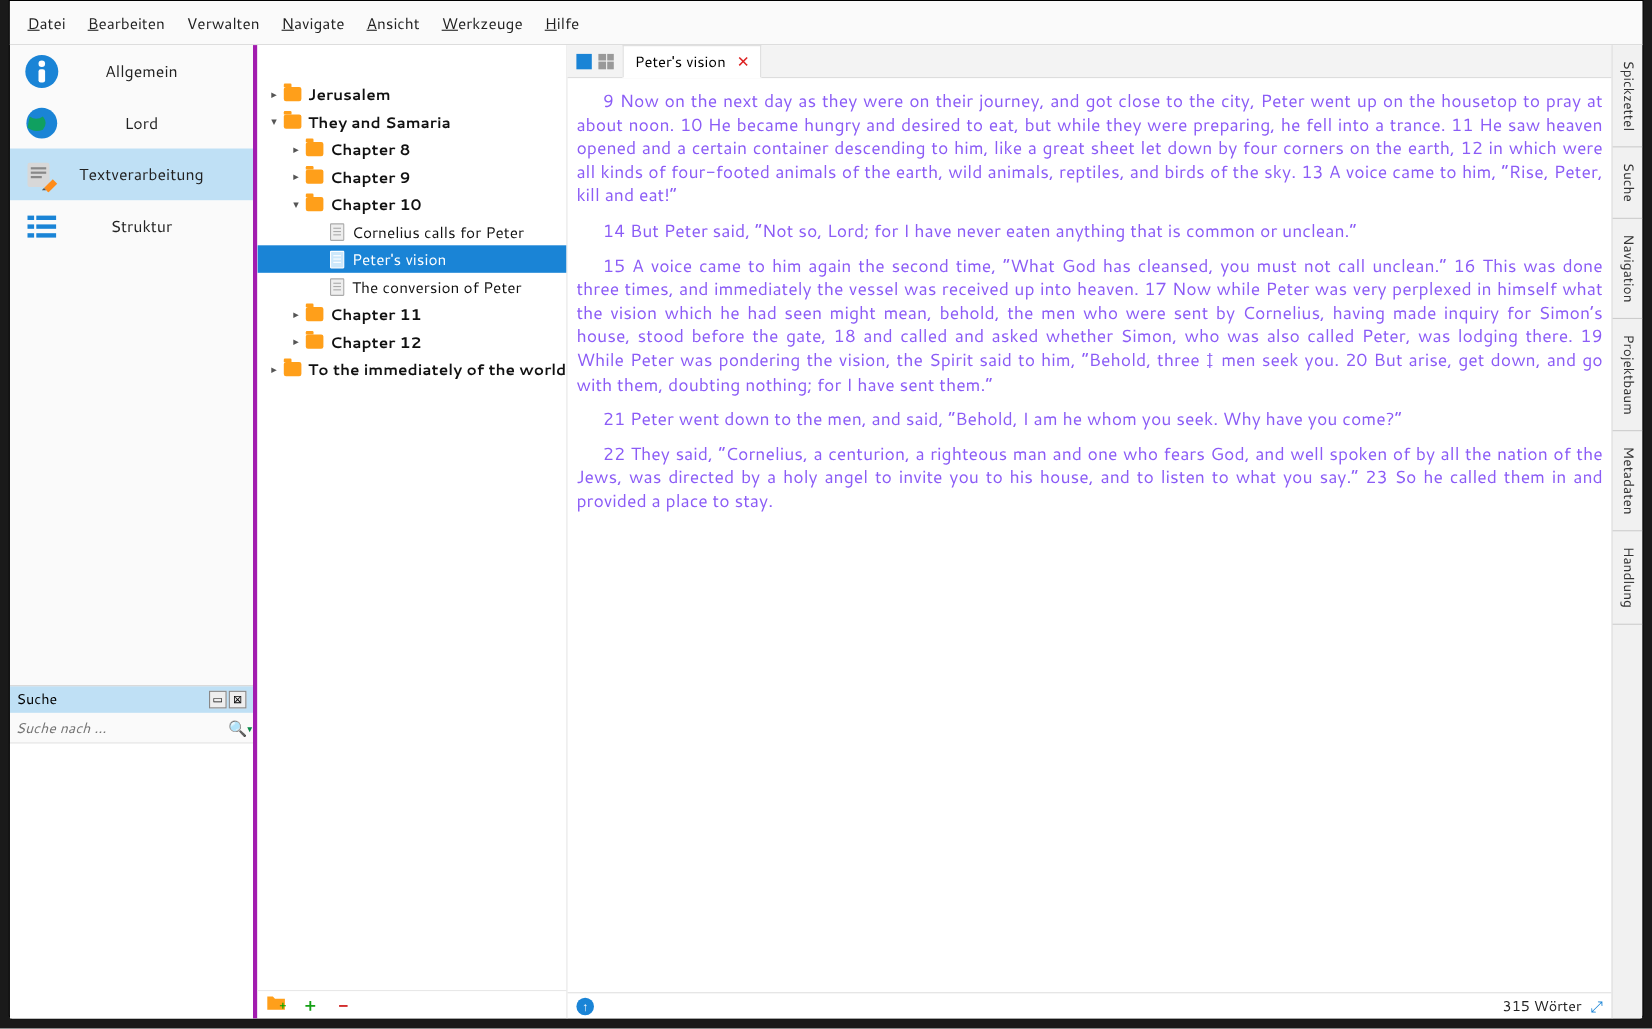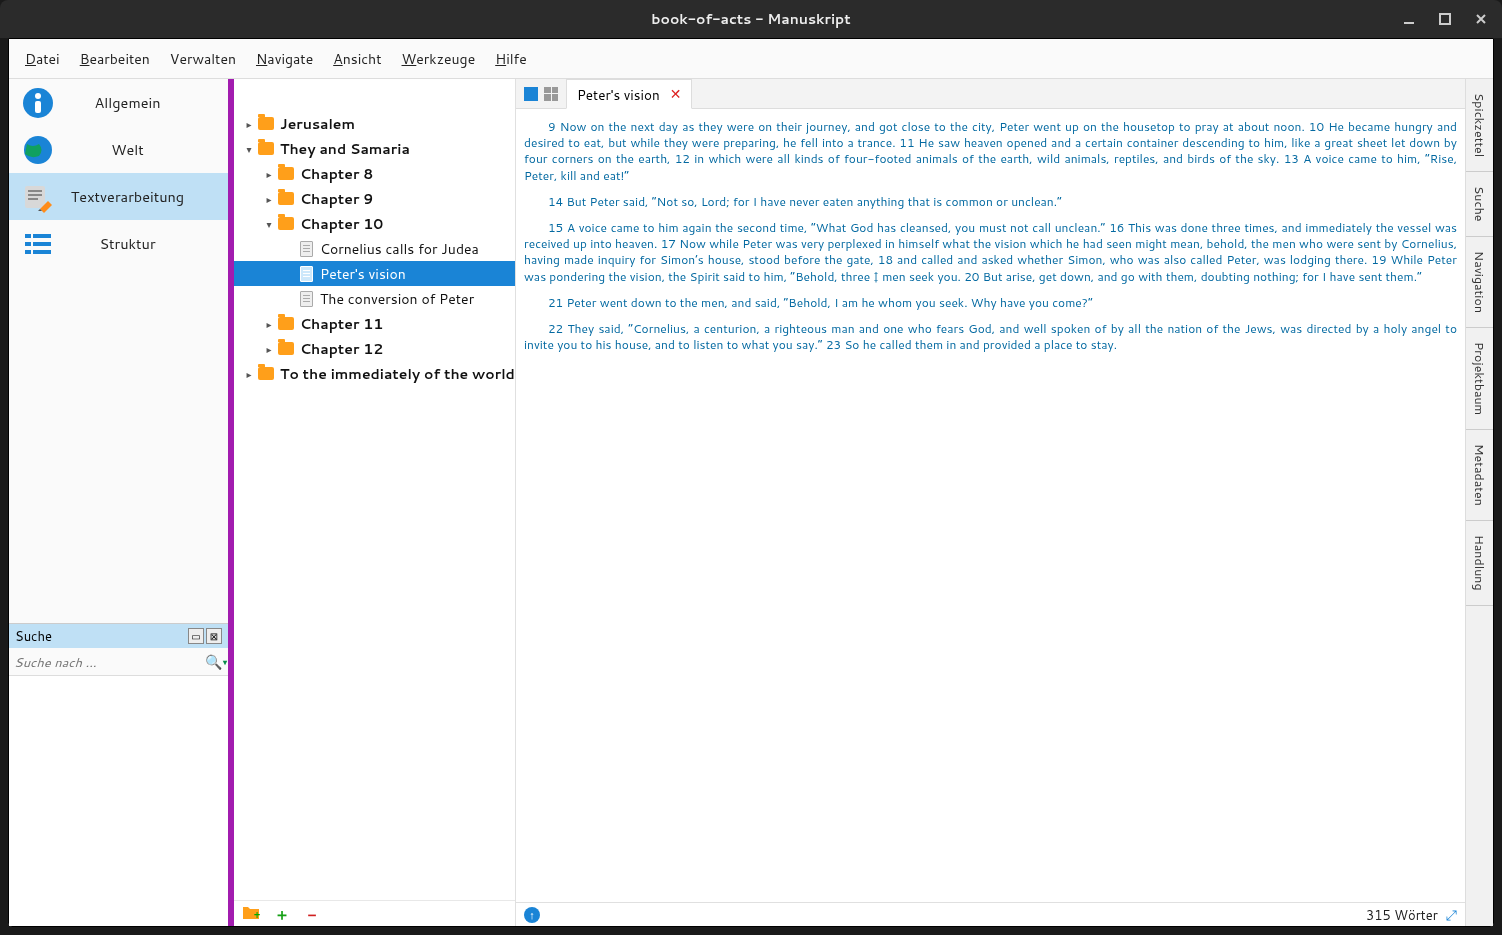--- a/index.html
+++ b/index.html
@@ -16,21 +16,21 @@
 
 
 .menubar { height: 40px; background: #fafafa; border-bottom: 1px solid #ddd; display: flex; align-items: center; padding: 0 6px; font-size: 14px; color: #222; }
 .menubar .menu-item { padding: 3px 10px; cursor: pointer; }
 .menubar .menu-item u { text-decoration: underline; }
 
 
 .main-body { flex: 1; display: flex; overflow: hidden; }
 
 
-.left-nav { width: 225px; background: #fafafa; border-right: 6px solid #a21caf; display: flex; flex-direction: column; }
+.left-nav { width: 225px; background: #fafafa; border-right: 4px solid #a21caf; display: flex; flex-direction: column; }
 .nav-row { display: flex; align-items: center; height: 47px; cursor: pointer; }
 .nav-row.selected { background: #bfe0f5; }
 .nav-icon { width: 58px; display: flex; align-items: center; justify-content: center; }
 .nav-label { flex: 1; text-align: center; font-size: 14.5px; color: #222; padding-right: 40px; }
 .nav-icon svg { width: 32px; height: 32px; }
 
 
 .search-dock { margin-top: auto; border-top: 1px solid #ccc; }
 .search-header { background: #bfe0f5; height: 24px; display: flex; align-items: center; padding: 0 6px; font-size: 13px; justify-content: space-between; }
 .search-header .hdr-icons { display: flex; gap: 2px; }
@@ -65,56 +65,36 @@
 
 .editor-col { flex: 1; display: flex; flex-direction: column; background: #fff; }
 .tab-strip { height: 30px; background: #f3f3f3; border-bottom: 1px solid #ddd; display: flex; align-items: stretch; }
 .tab-leading { display: flex; align-items: center; gap: 6px; padding: 0 8px; }
 .tab-leading .sq { width: 14px; height: 14px; background: #1a84d6; }
 .tab-leading .grid { width: 14px; height: 14px; display: grid; grid-template-columns: 1fr 1fr; grid-template-rows: 1fr 1fr; gap: 1px; }
 .tab-leading .grid div { background: #999; }
 .tab { display: flex; align-items: center; padding: 0 10px; background: #fff; border: 1px solid #ddd; border-bottom: 1px solid #fff; margin-bottom: -1px; gap: 10px; font-size: 13.5px; }
 .tab .close { color: #d22; font-size: 14px; cursor: pointer; }
 
-.editor-body { flex: 1; padding: 10px 8px; font-size: 12px; line-height: 1.35; color: #0369a1; overflow-y: auto; font-family: "PT Serif", "Georgia", serif; }
+.editor-body { flex: 1; padding: 10px 8px; font-size: 16px; line-height: 1.35; color: #8b5cf6; overflow-y: auto; font-family: "PT Serif", "Georgia", serif; }
 .editor-body p { margin-bottom: 10px; text-indent: 24px; text-align: justify; }
 
 .status-bar { height: 24px; border-top: 1px solid #e0e0e0; display: flex; align-items: center; justify-content: space-between; padding: 0 8px; font-size: 13px; color: #222; }
 .status-bar .up-icon { width: 16px; height: 16px; border-radius: 50%; background: #1a84d6; color: #fff; font-size: 11px; display: flex; align-items: center; justify-content: center; cursor: pointer; }
 .status-bar .right { display: flex; align-items: center; gap: 8px; }
 .status-bar .fs { color: #1a84d6; cursor: pointer; font-size: 14px; }
 
 
 .right-rail { width: 28px; background: #f1f1f1; border-left: 1px solid #ddd; display: flex; flex-direction: column; }
 .rail-tab { writing-mode: vertical-rl; text-orientation: mixed; padding: 14px 4px; font-size: 12.5px; color: #333; border-bottom: 1px solid #ccc; cursor: pointer; text-align: center; }
 </style>
 </head>
 <body>
 
 <div class="window">
-  <div class="titlebar">
-    <span class="title">book-of-acts - Manuskript</span>
-    <div class="win-controls">
-      <div>
-        <svg width="12" height="12" viewBox="0 0 12 12">
-            <rect x="1" y="9" width="10" height="2" fill="#ccc"></rect>
-          </svg>
-      </div>
-      <div>
-        <svg width="12" height="12" viewBox="0 0 12 12">
-            <rect x="1" y="1" width="10" height="10" fill="none" stroke="#ccc" stroke-width="2"></rect>
-          </svg>
-      </div>
-      <div>
-        <svg width="12" height="12" viewBox="0 0 12 12">
-            <path d="M2 2 L10 10 M10 2 L2 10" stroke="#ccc" stroke-width="2"></path>
-          </svg>
-      </div>
-    </div>
-  </div>
 
   <div class="app-frame">
     <div class="menubar">
       <span class="menu-item"><u>D</u><span>atei</span></span>
       <span class="menu-item"><u>B</u>earbeiten</span>
       <span class="menu-item">Verwalten</span>
       <span class="menu-item"><u>N</u>avigate</span>
       <span class="menu-item"><u>A</u>nsicht</span>
       <span class="menu-item"><u>W</u>erkzeuge</span>
       <span class="menu-item"><u>H</u>ilfe</span>
@@ -133,21 +113,21 @@
             </div>
             <div class="nav-label">Allgemein</div>
           </div>
           <div class="nav-row">
             <div class="nav-icon">
               <svg viewBox="0 0 32 32">
                 <circle cx="16" cy="16" r="14" fill="#1a84d6"></circle>
                 <path d="M5 10 q6 4 12 0 q5 6 0 12 q-8 3 -14 -2 z" fill="#10a060"></path>
               </svg>
             </div>
-            <div class="nav-label">Welt</div>
+            <div class="nav-label">Lord</div>
           </div>
           <div class="nav-row selected">
             <div class="nav-icon">
               <svg viewBox="0 0 32 32">
                 <rect x="3" y="5" width="20" height="22" rx="2" fill="#d8d8d8"></rect>
                 <rect x="6" y="9" width="14" height="2" fill="#888"></rect>
                 <rect x="6" y="13" width="14" height="2" fill="#888"></rect>
                 <rect x="6" y="17" width="10" height="2" fill="#888"></rect>
                 <path d="M18 28 l8 -8 l4 4 l-8 8 z" fill="#ff8c1a"></path>
                 <path d="M16 30 l2 -2 l2 2 z" fill="#555"></path>
@@ -219,21 +199,21 @@
               <span class="ticon">
                 <div class="folder-icon"></div>
               </span>
               <span class="lbl">Chapter 10</span>
             </div>
             <div class="tree-row" style="padding-left: 48px;">
               <span class="expander"></span>
               <span class="ticon">
                 <div class="doc-icon"></div>
               </span>
-              <span class="lbl">Cornelius calls for Judea</span>
+              <span class="lbl">Cornelius calls for Peter</span>
             </div>
             <div class="tree-row selected" style="padding-left: 48px;">
               <span class="expander"></span>
               <span class="ticon">
                 <div class="doc-icon"></div>
               </span>
               <span class="lbl">Peter's vision</span>
             </div>
             <div class="tree-row" style="padding-left: 48px;">
               <span class="expander"></span>

